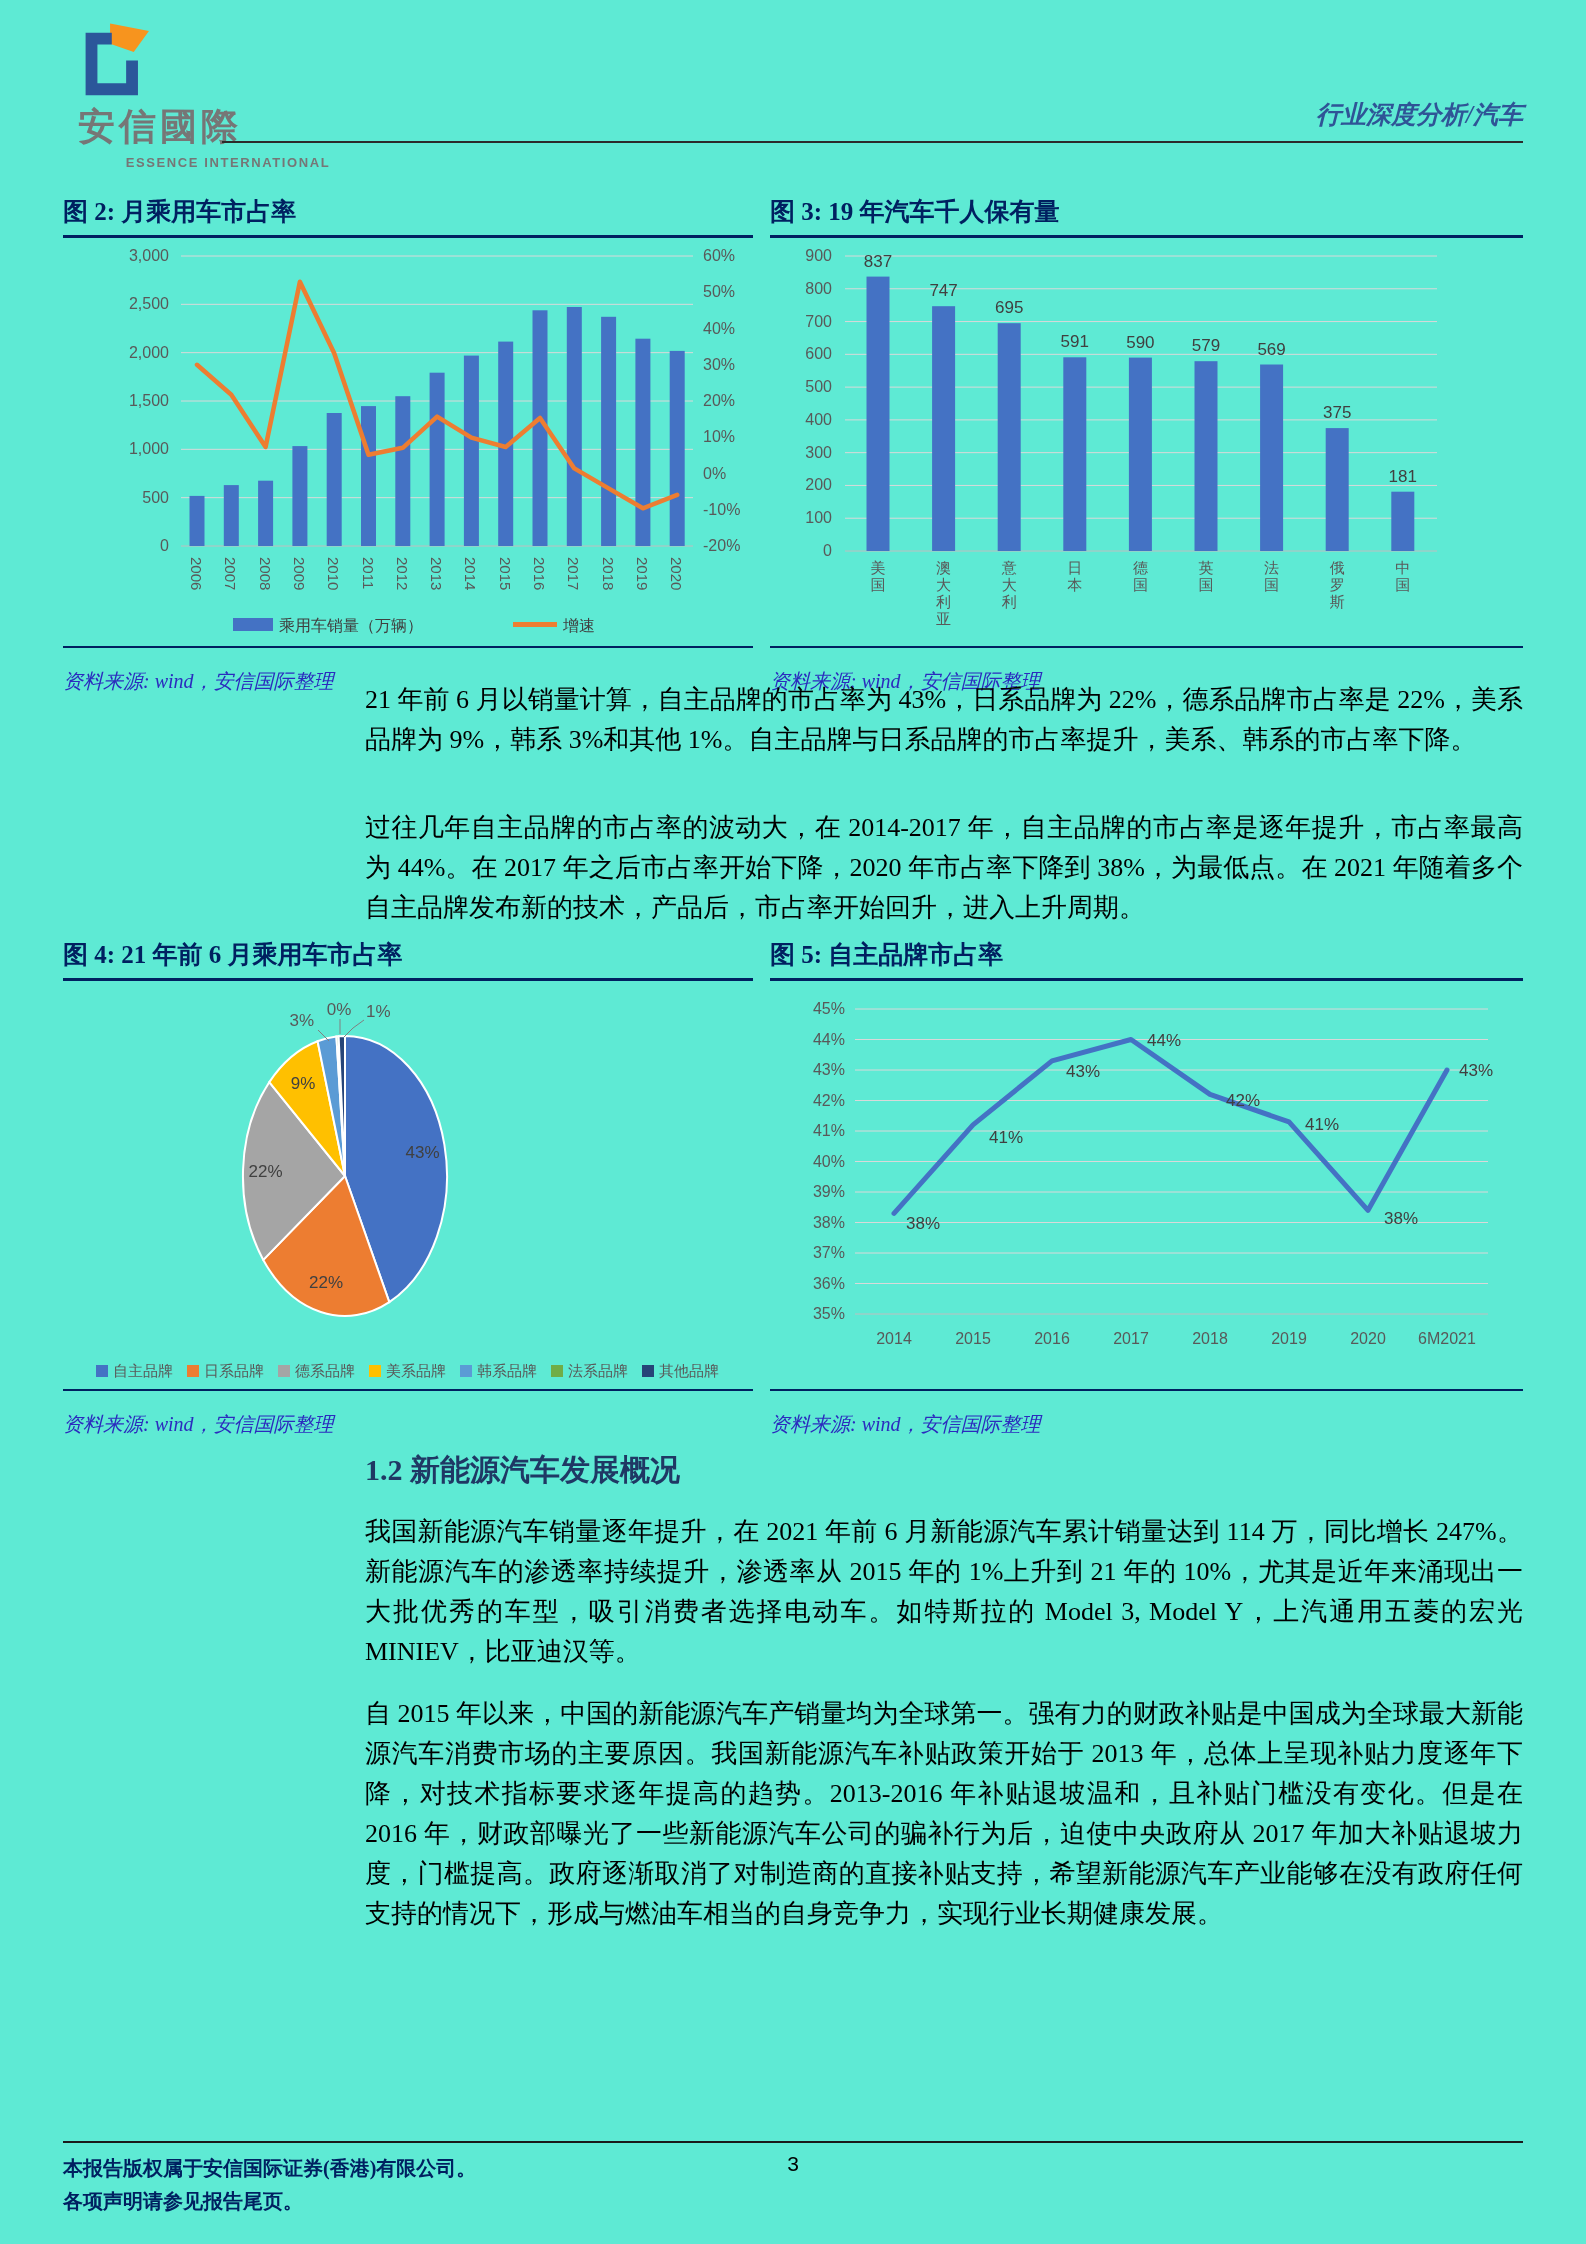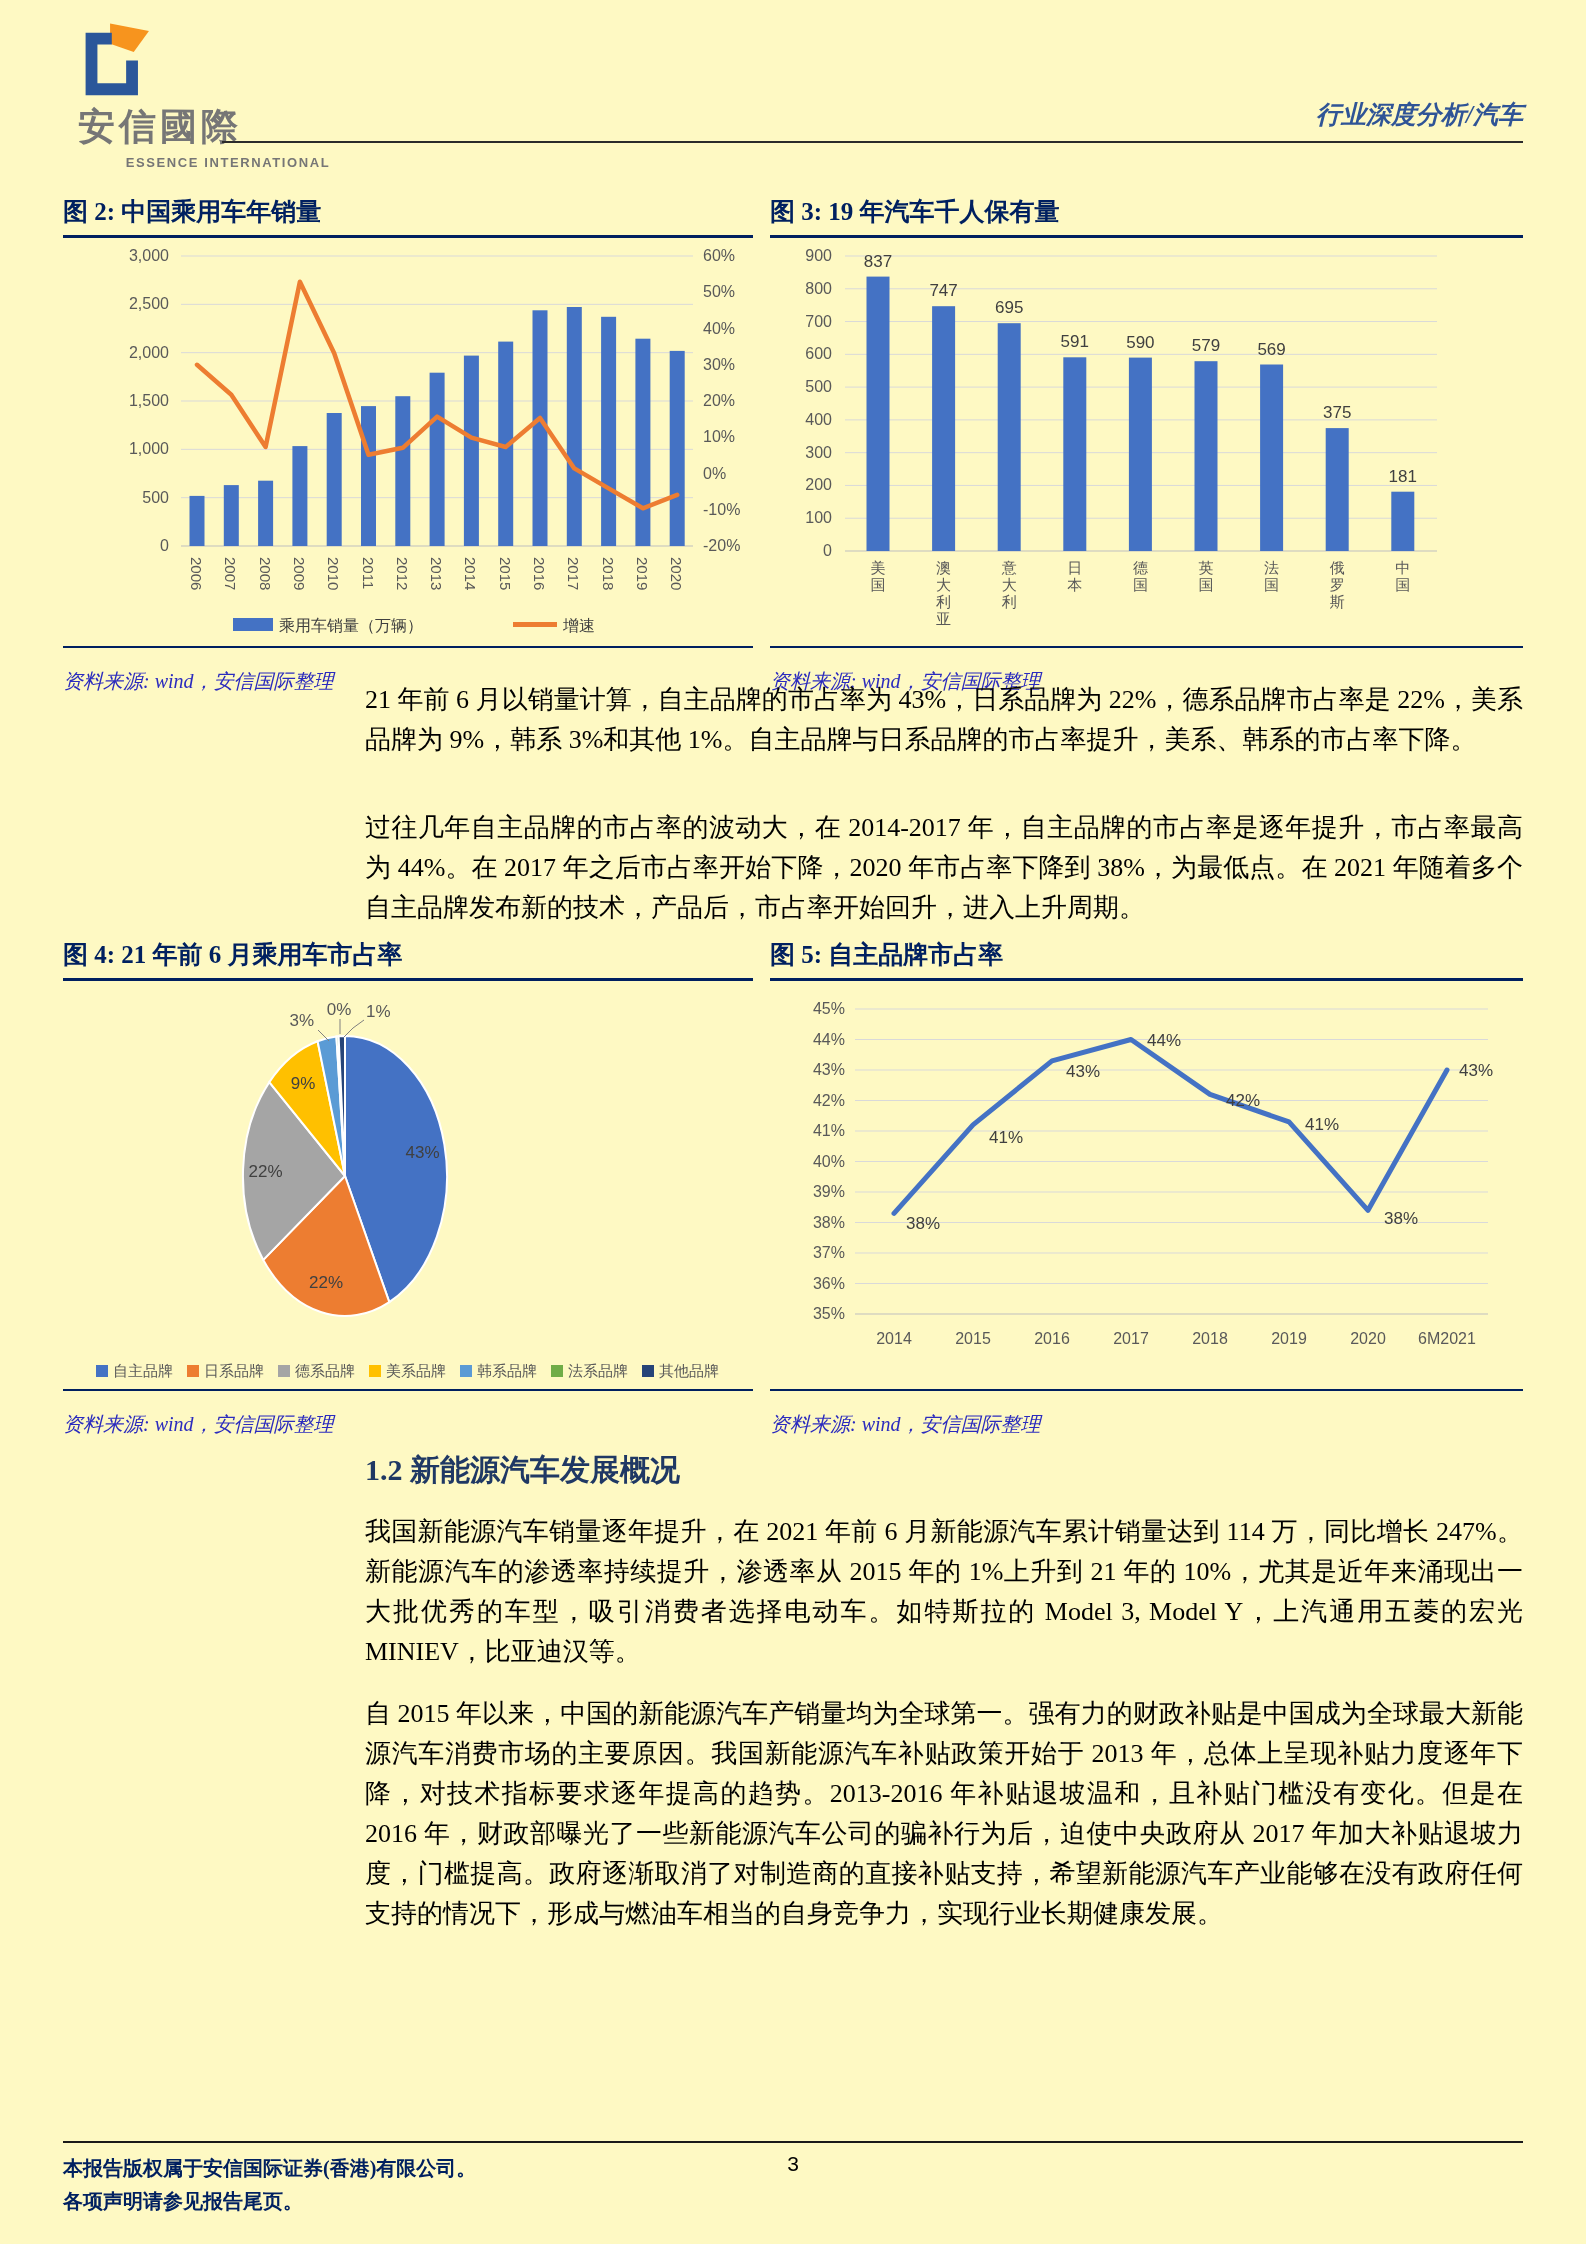--- a/index.html
+++ b/index.html
@@ -1,16 +1,16 @@
 <!DOCTYPE html>
 <html><head>
 <meta charset="utf-8">
 <style>
   html,body{margin:0;padding:0;background:#888;}
-  .page{position:relative;width:1586px;height:2244px;background:#fef9c3;margin:0 auto;
+  .page{position:relative;width:1586px;height:2244px;background:#5eead4;margin:0 auto;
         font-family:"Liberation Sans",sans-serif;overflow:hidden;}
   
   .logo-block{position:absolute;left:78px;top:20px;width:300px;}
   .logo-cn{font-family:"Liberation Sans",sans-serif;font-weight:bold;font-size:37px;
            color:#767676;letter-spacing:4px;margin-top:2px;}
   .logo-en{font-size:13px;color:#767676;letter-spacing:1.6px;font-weight:bold;margin-top:3px;text-align:center;}
   .hdr-rule{position:absolute;left:222px;top:141px;width:1301px;height:2px;background:#2b2b2b;}
   .hdr-right{position:absolute;right:63px;top:98px;font-family:"Liberation Serif",serif;
              font-size:25px;font-weight:bold;font-style:italic;color:#2F5496;margin-left:25px;}
   
@@ -43,21 +43,21 @@
       <polygon points="38,4 84,13 66,38 38,28" fill="#F7941E"></polygon>
       <path d="M40,22 H16 V82 H64 V48" fill="none" stroke="#2B579A" stroke-width="14"></path>
     </svg>
     <div class="logo-cn">安信國際</div>
     <div class="logo-en">ESSENCE INTERNATIONAL</div>
   </div>
   <div class="hdr-rule"></div>
   <div class="hdr-right">行业深度分析/汽车</div>
 
   <div class="fig" style="left:63px;top:195px;width:690px;">
-    <div class="fig-title">图 2: 中国乘用车年销量</div>
+    <div class="fig-title">图 2: 月乘用车市占率</div>
     <div class="fig-chart"><svg width="690" height="405" viewBox="0 0 690 405" xmlns="http://www.w3.org/2000/svg">
           <line x1="118" y1="305" x2="630" y2="305" stroke="#BFBFBF" stroke-width="1"></line>
           <text x="106" y="310" text-anchor="end" font-size="16" fill="#595959">0</text>
           <line x1="118" y1="256.6666666666667" x2="630" y2="256.6666666666667" stroke="#D9D9D9" stroke-width="1"></line>
           <text x="106" y="261.6666666666667" text-anchor="end" font-size="16" fill="#595959">500</text>
           <line x1="118" y1="208.33333333333331" x2="630" y2="208.33333333333331" stroke="#D9D9D9" stroke-width="1"></line>
           <text x="106" y="213.33333333333331" text-anchor="end" font-size="16" fill="#595959">1,000</text>
           <line x1="118" y1="160" x2="630" y2="160" stroke="#D9D9D9" stroke-width="1"></line>
           <text x="106" y="165" text-anchor="end" font-size="16" fill="#595959">1,500</text>
           <line x1="118" y1="111.66666666666666" x2="630" y2="111.66666666666666" stroke="#D9D9D9" stroke-width="1"></line>

